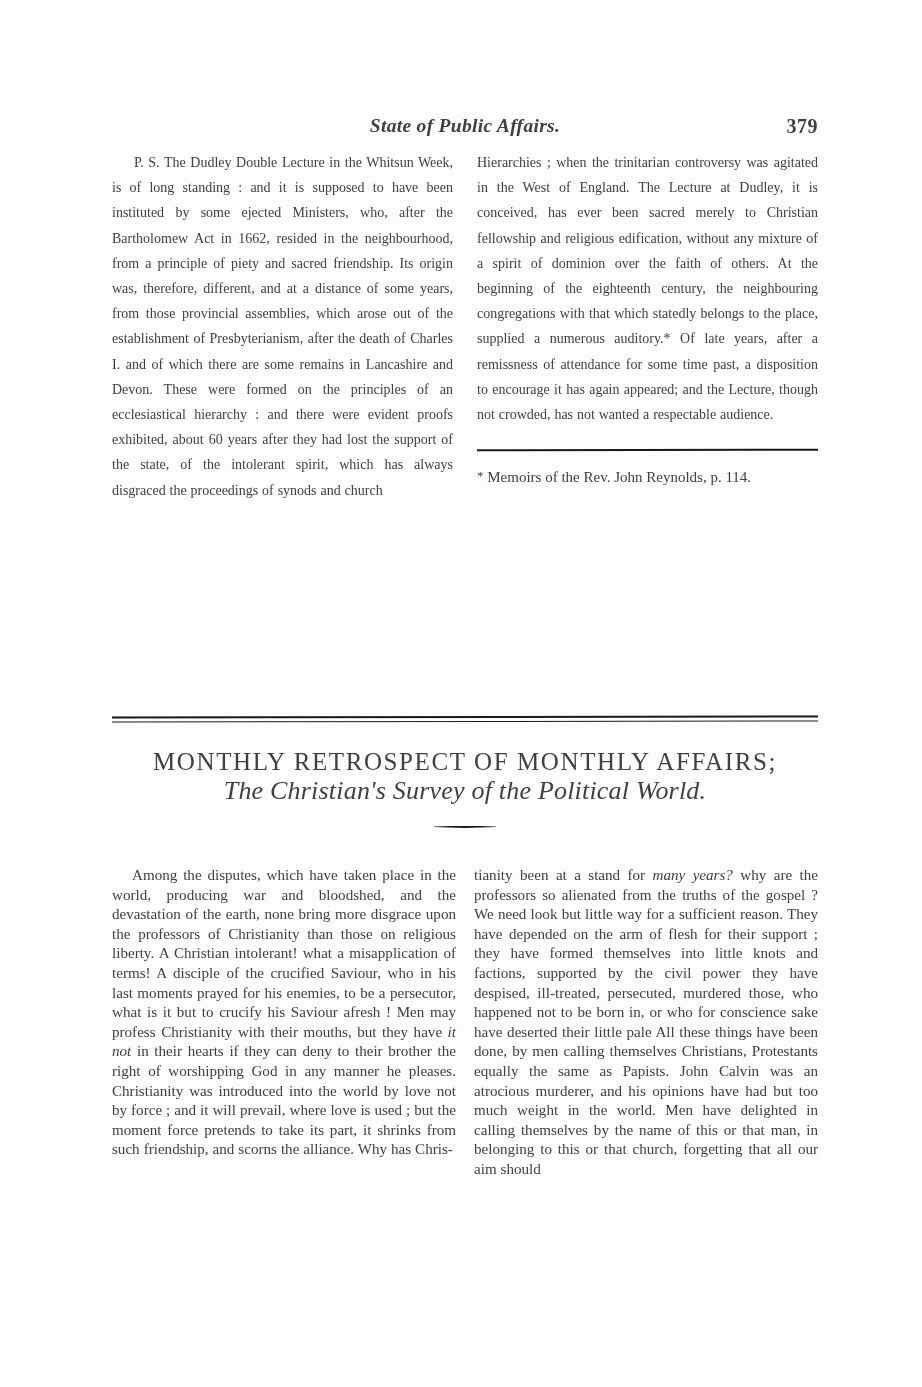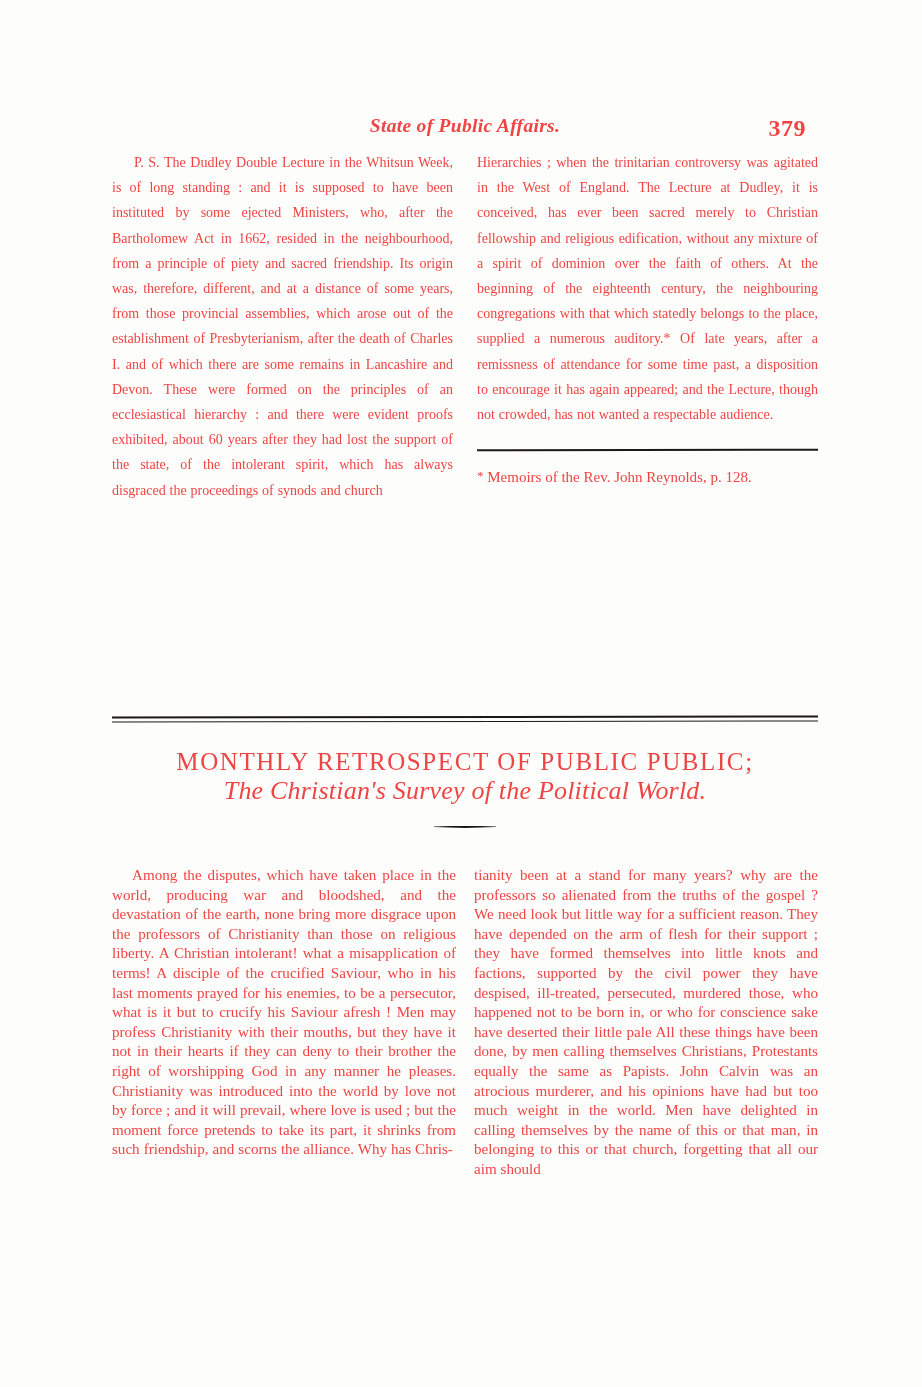--- a/index.html
+++ b/index.html
@@ -9,21 +9,21 @@
     background: #ffffff;
   }
   .page {
     position: relative;
     width: 922px;
     height: 1387px;
     margin: 0 auto;
     background: #fdfdfb;
     overflow: hidden;
     font-family: "Liberation Serif", "DejaVu Serif", serif;
-    color: #ef4444;
+    color: #404040;
   }
 
   
   .running-head {
     position: absolute;
     left: 112px;
     top: 115px;
     width: 706px;
     height: 26px;
   }
@@ -32,23 +32,23 @@
     left: 0;
     width: 100%;
     text-align: center;
     font-style: italic;
     font-weight: 700;
     font-size: 19.5px;
     letter-spacing: 0.3px;
   }
   .running-head .rh-folio {
     position: absolute;
-    right: 12px;
+    right: 0;
     top: 0;
-    font-size: 24px;
+    font-size: 20px;
     font-weight: 700;
     letter-spacing: 0.5px;
   }
 
   
   .upper-cols {
     position: absolute;
     left: 112px;
     top: 150px;
     width: 706px;
@@ -169,53 +169,53 @@
     line-height: 19.6px;
     text-align: justify;
     text-justify: inter-word;
     margin: 0;
     word-spacing: 0.2px;
   }
   .small-text .ind2 {
     display: inline-block;
     width: 20px;
   }
-  .it { }
+  .it { font-style: italic; }
 </style>
 </head>
 <body>
 
 <div class="page">
 
   <div class="running-head">
     <div class="rh-title">State of Public Affairs.</div>
     <div class="rh-folio">379</div>
   </div>
 
   <div class="upper-cols">
 
     <div class="col">
       <p class="body-text"><span class="ind"></span><span>P. S. The Dudley Double Lecture in the Whitsun Week, is of long standing : and it is supposed to have been instituted by some ejected Ministers, who, after the Bartholomew Act in 1662, resided in the neighbourhood, from a principle of piety and sacred friendship. Its origin was, therefore, different, and at a distance of some years, from those provincial assemblies, which arose out of the establishment of Presbyterianism, after the death of Charles I. and of which there are some remains in Lancashire and Devon. These were formed on the principles of an ecclesiastical hierarchy : and there were evident proofs exhibited, about 60 years after they had lost the support of the state, of the intolerant spirit, which has always disgraced the proceedings of synods and church</span></p>
     </div>
 
     <div class="col">
       <p class="body-text">Hierarchies ; when the trinitarian controversy was agitated in the West of England. The Lecture at Dudley, it is conceived, has ever been sacred merely to Christian fellowship and religious edification, without any mixture of a spirit of dominion over the faith of others. At the beginning of the eighteenth century, the neighbouring congregations with that which statedly belongs to the place, supplied a numerous auditory.* Of late years, after a remissness of attendance for some time past, a disposition to encourage it has again appeared; and the Lecture, though not crowded, has not wanted a respectable audience.</p>
       <hr class="fn-rule">
-      <p class="footnote"><span class="fn-star">*</span> <span>Memoirs of the Rev. John Reynolds, p. 128.</span></p>
+      <p class="footnote"><span class="fn-star">*</span> <span>Memoirs of the Rev. John Reynolds, p. 114.</span></p>
     </div>
 
   </div>
 
   <div class="section-rule">
     <div class="r1"></div>
     <div class="r2"></div>
   </div>
 
   <div class="heading-block">
-    <div class="main-title">MONTHLY RETROSPECT OF PUBLIC PUBLIC;</div>
+    <div class="main-title">MONTHLY RETROSPECT OF MONTHLY AFFAIRS;</div>
     <div class="sub-title">The Christian's Survey of the Political World.</div>
     <div class="ornament"></div>
   </div>
 
   <div class="lower-cols">
 
     <div class="lcol">
       <p class="small-text"><span class="ind2"></span><span>Among the disputes, which have taken place in the world, producing war and bloodshed, and the devastation of the earth, none bring more disgrace upon the professors of Christianity than those on religious liberty. A Christian intolerant! what a misapplication of terms! A disciple of the crucified Saviour, who in his last moments prayed for his enemies, to be a persecutor, what is it but to crucify his Saviour afresh ! Men may profess Christianity with their mouths, but they have </span><span class="it">it not</span><span> in their hearts if they can deny to their brother the right of worshipping God in any manner he pleases. Christianity was introduced into the world by love not by force ; and it will prevail, where love is used ; but the moment force pretends to take its part, it shrinks from such friendship, and scorns the alliance. Why has Chris-</span></p>
     </div>
 

